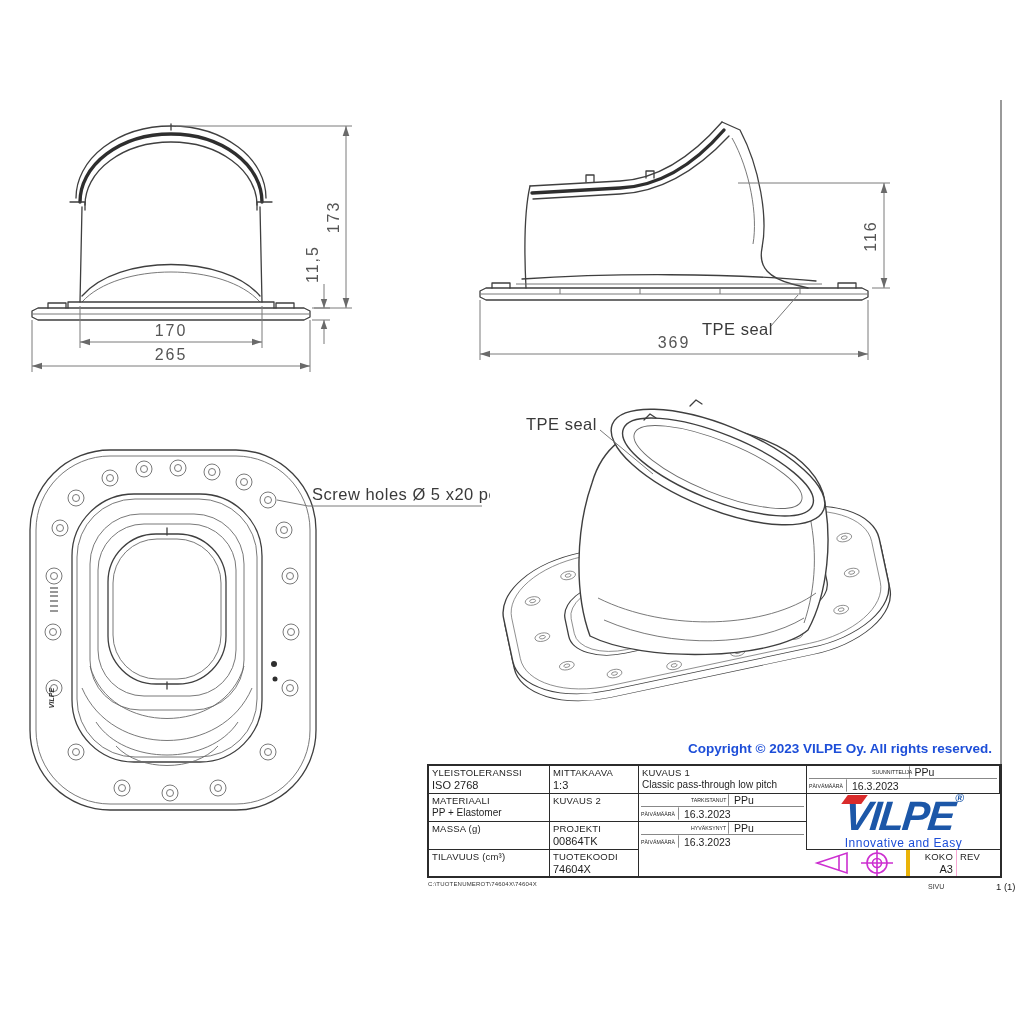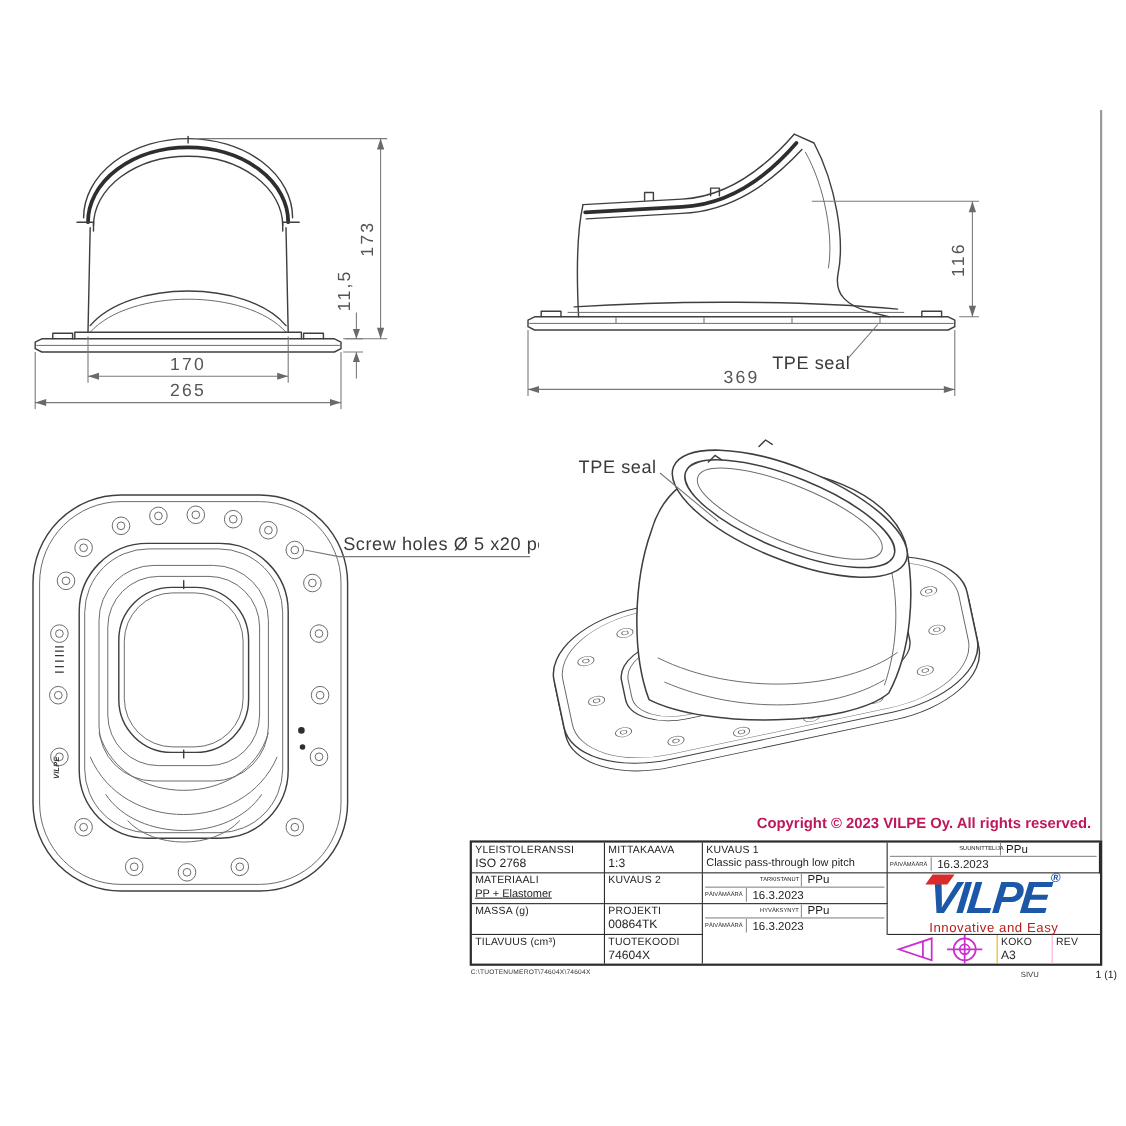--- a/index.html
+++ b/index.html
@@ -11,21 +11,21 @@
   .gt { stroke:#2e2e2e; fill:none; stroke-width:3.4; stroke-linecap:round; }
   .gf { stroke:#3f3f3f; fill:#fff; stroke-width:1.4; stroke-linejoin:round; }
   .thin { stroke:#6a6a6a; stroke-width:0.9; fill:none; }
   .d  { stroke:#7a7a7a; fill:none; stroke-width:1; }
   .ar { fill:#6a6a6a; stroke:none; }
   .dot { fill:#2e2e2e; stroke:none; }
   text.dim { font-family:"Liberation Sans",sans-serif; font-size:16px; fill:#555; letter-spacing:2px; }
   text.lbl { font-family:"Liberation Sans",sans-serif; font-size:16.5px; fill:#3a3a3a; letter-spacing:0.5px; }
   text.micro { font-family:"Liberation Sans",sans-serif; font-size:7px; font-style:italic; font-weight:bold; fill:#333; }
   .copyright { position:absolute; left:640px; top:741px; width:352px; text-align:right;
-               font-size:13.5px; font-weight:600; color:#be185d; }
+               font-size:13.5px; font-weight:600; color:#1d4ed8; }
   .frame-right { position:absolute; left:1000px; top:100px; width:2px; height:778px; background:#9a9a9a; }
 
   
   .tblock { position:absolute; left:427px; top:764px; width:575px; height:114px;
             border:2px solid #2b2b2b; display:grid;
             grid-template-columns:121px 89px 168px 1fr;
             grid-template-rows:28px 28px 28px 1fr; background:#fff; font-size:10px; color:#1e1e1e; }
   .cell { border-right:1px solid #2b2b2b; border-bottom:1px solid #2b2b2b; padding:1px 3px; overflow:hidden; }
   .cell.last-col { border-right:none; }
   .cell.last-row { border-bottom:none; }
@@ -34,24 +34,24 @@
   .mini { display:flex; height:13px; align-items:center; }
   .mini .ml { width:40px; font-size:5.5px; transform:scale(0.95); transform-origin:left center; color:#222; border-right:1px solid #888; height:100%; display:flex; align-items:center; }
   .mini .mv { font-size:10.5px; padding-left:3px; }
   .mini.first { border-bottom:1px solid #888;justify-content:center; }
   .logo-cell { grid-column:4; grid-row:2 / span 2; border-right:none; border-bottom:1px solid #2b2b2b;
                display:flex; flex-direction:column; align-items:center; justify-content:center; }
   .vilpe { position:relative; font-style:italic; font-weight:800; font-size:41px; line-height:0.9;
            color:#1c57a8; letter-spacing:-2px; transform:skewX(-6deg); }
   .vilpe .reg { font-size:12px; vertical-align:28px; letter-spacing:0; }
   .vilpe .red { position:absolute; left:-2px; top:2px; width:20px; height:9px; background:#d92b2b; transform:skewX(-32deg); }
-  .tagline { font-size:12px; font-weight:500; color:#b91c1c; letter-spacing:0.5px; margin-top:1px; }
+  .tagline { font-size:12px; font-weight:500; color:#1d4ed8; letter-spacing:0.5px; margin-top:1px; }
   .bottomrow { grid-column:4; grid-row:4; display:flex; border-bottom:none; padding:0; }
   .sym { flex:1; display:flex; align-items:center; justify-content:center; }
-  .koko { width:50px; border-left:1px solid #eab308; padding:1px 3px; }
+  .koko { width:50px; border-left:4px solid #eab308; padding:1px 3px;text-align:right; }
   .rev { width:44px; border-left:1px solid #f9a8d4; padding:1px 3px; }
   .fpath { position:absolute; left:428px; top:881px; font-size:6px; color:#333; letter-spacing:0.2px; }
   .sivu-l { position:absolute; left:928px; top:883px; font-size:7px; color:#333; }
   .sivu-v { position:absolute; left:996px; top:881px; font-size:9.5px; color:#222; }
 </style>
 </head>
 <body>
 
 <div class="sheet">
 
@@ -282,21 +282,21 @@
         <span class="ml">SUUNNITTELIJA</span>
         <span class="mv">PPu</span>
       </div>
       <div class="mini">
         <span class="ml">PÄIVÄMÄÄRÄ</span>
         <span class="mv">16.3.2023</span>
       </div>
     </div>
     <div class="cell">
       <div class="cl">MATERIAALI</div>
-      <div class="cv" style="font-size:10px;text-decoration:underline;">PP + Elastomer</div>
+      <div class="cv" style="font-size:10px;">PP + Elastomer</div>
     </div>
     <div class="cell">
       <div class="cl">KUVAUS 2</div>
     </div>
     <div class="logo-cell">
       <div class="vilpe">
         <span class="red"></span><span>VILPE</span><span class="reg">®</span>
       </div>
       <div class="tagline">Innovative and Easy</div>
     </div>

